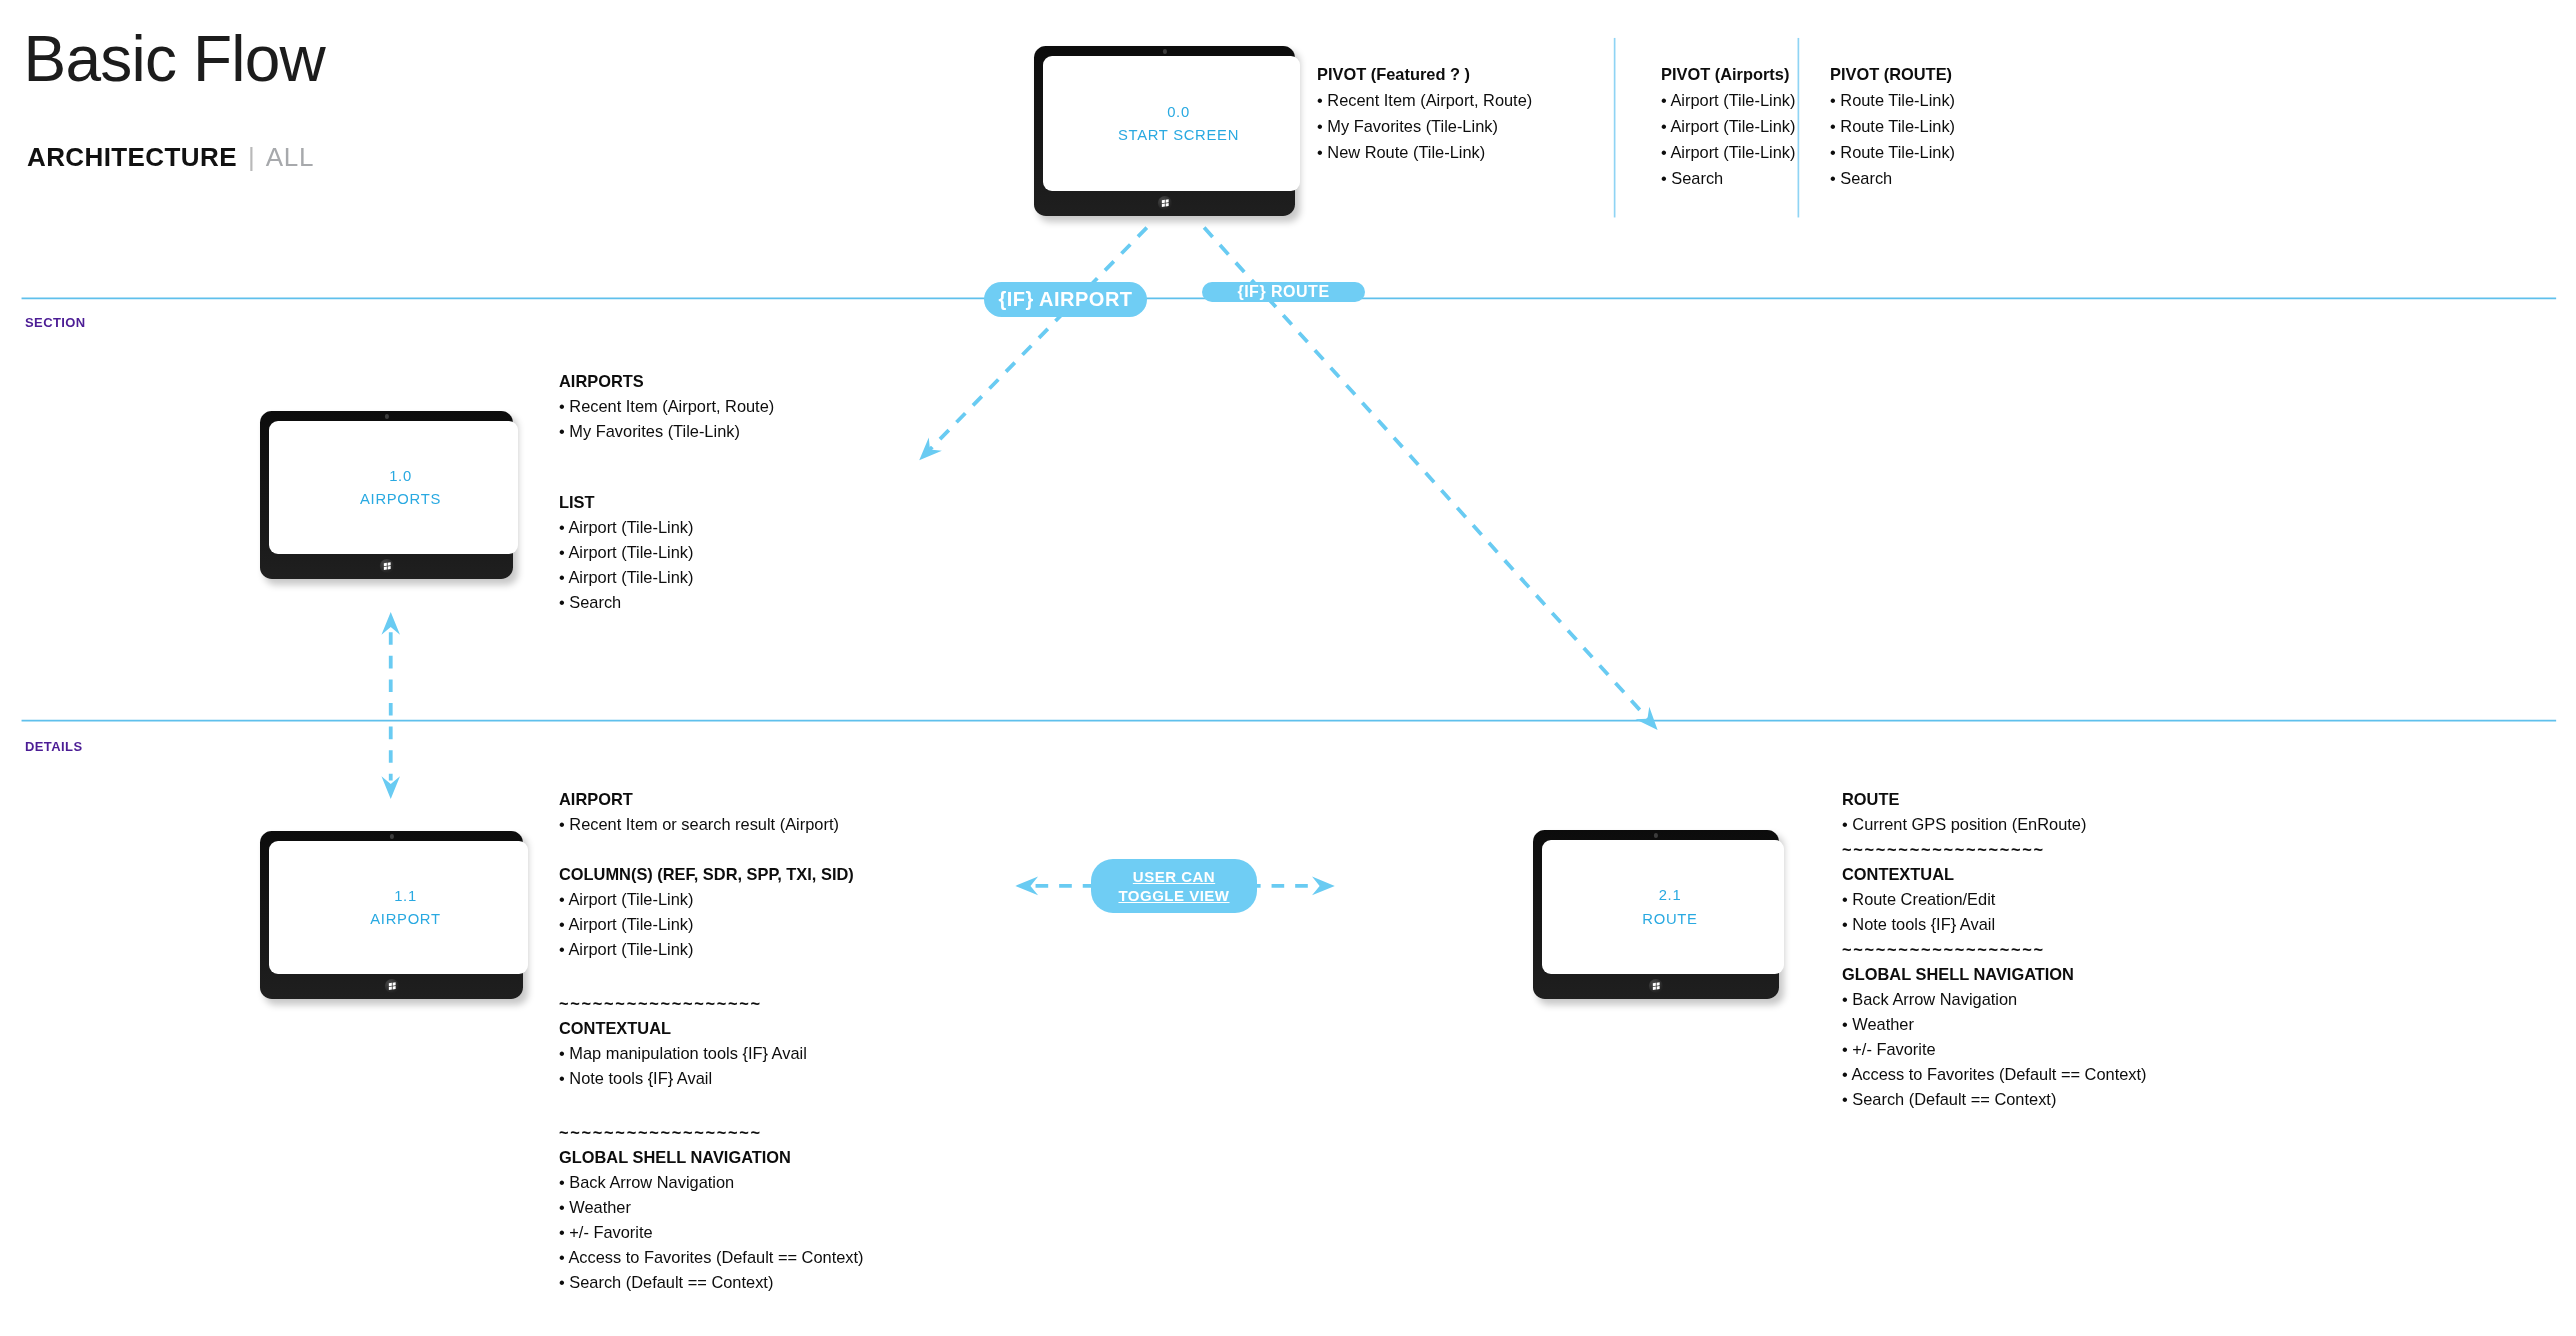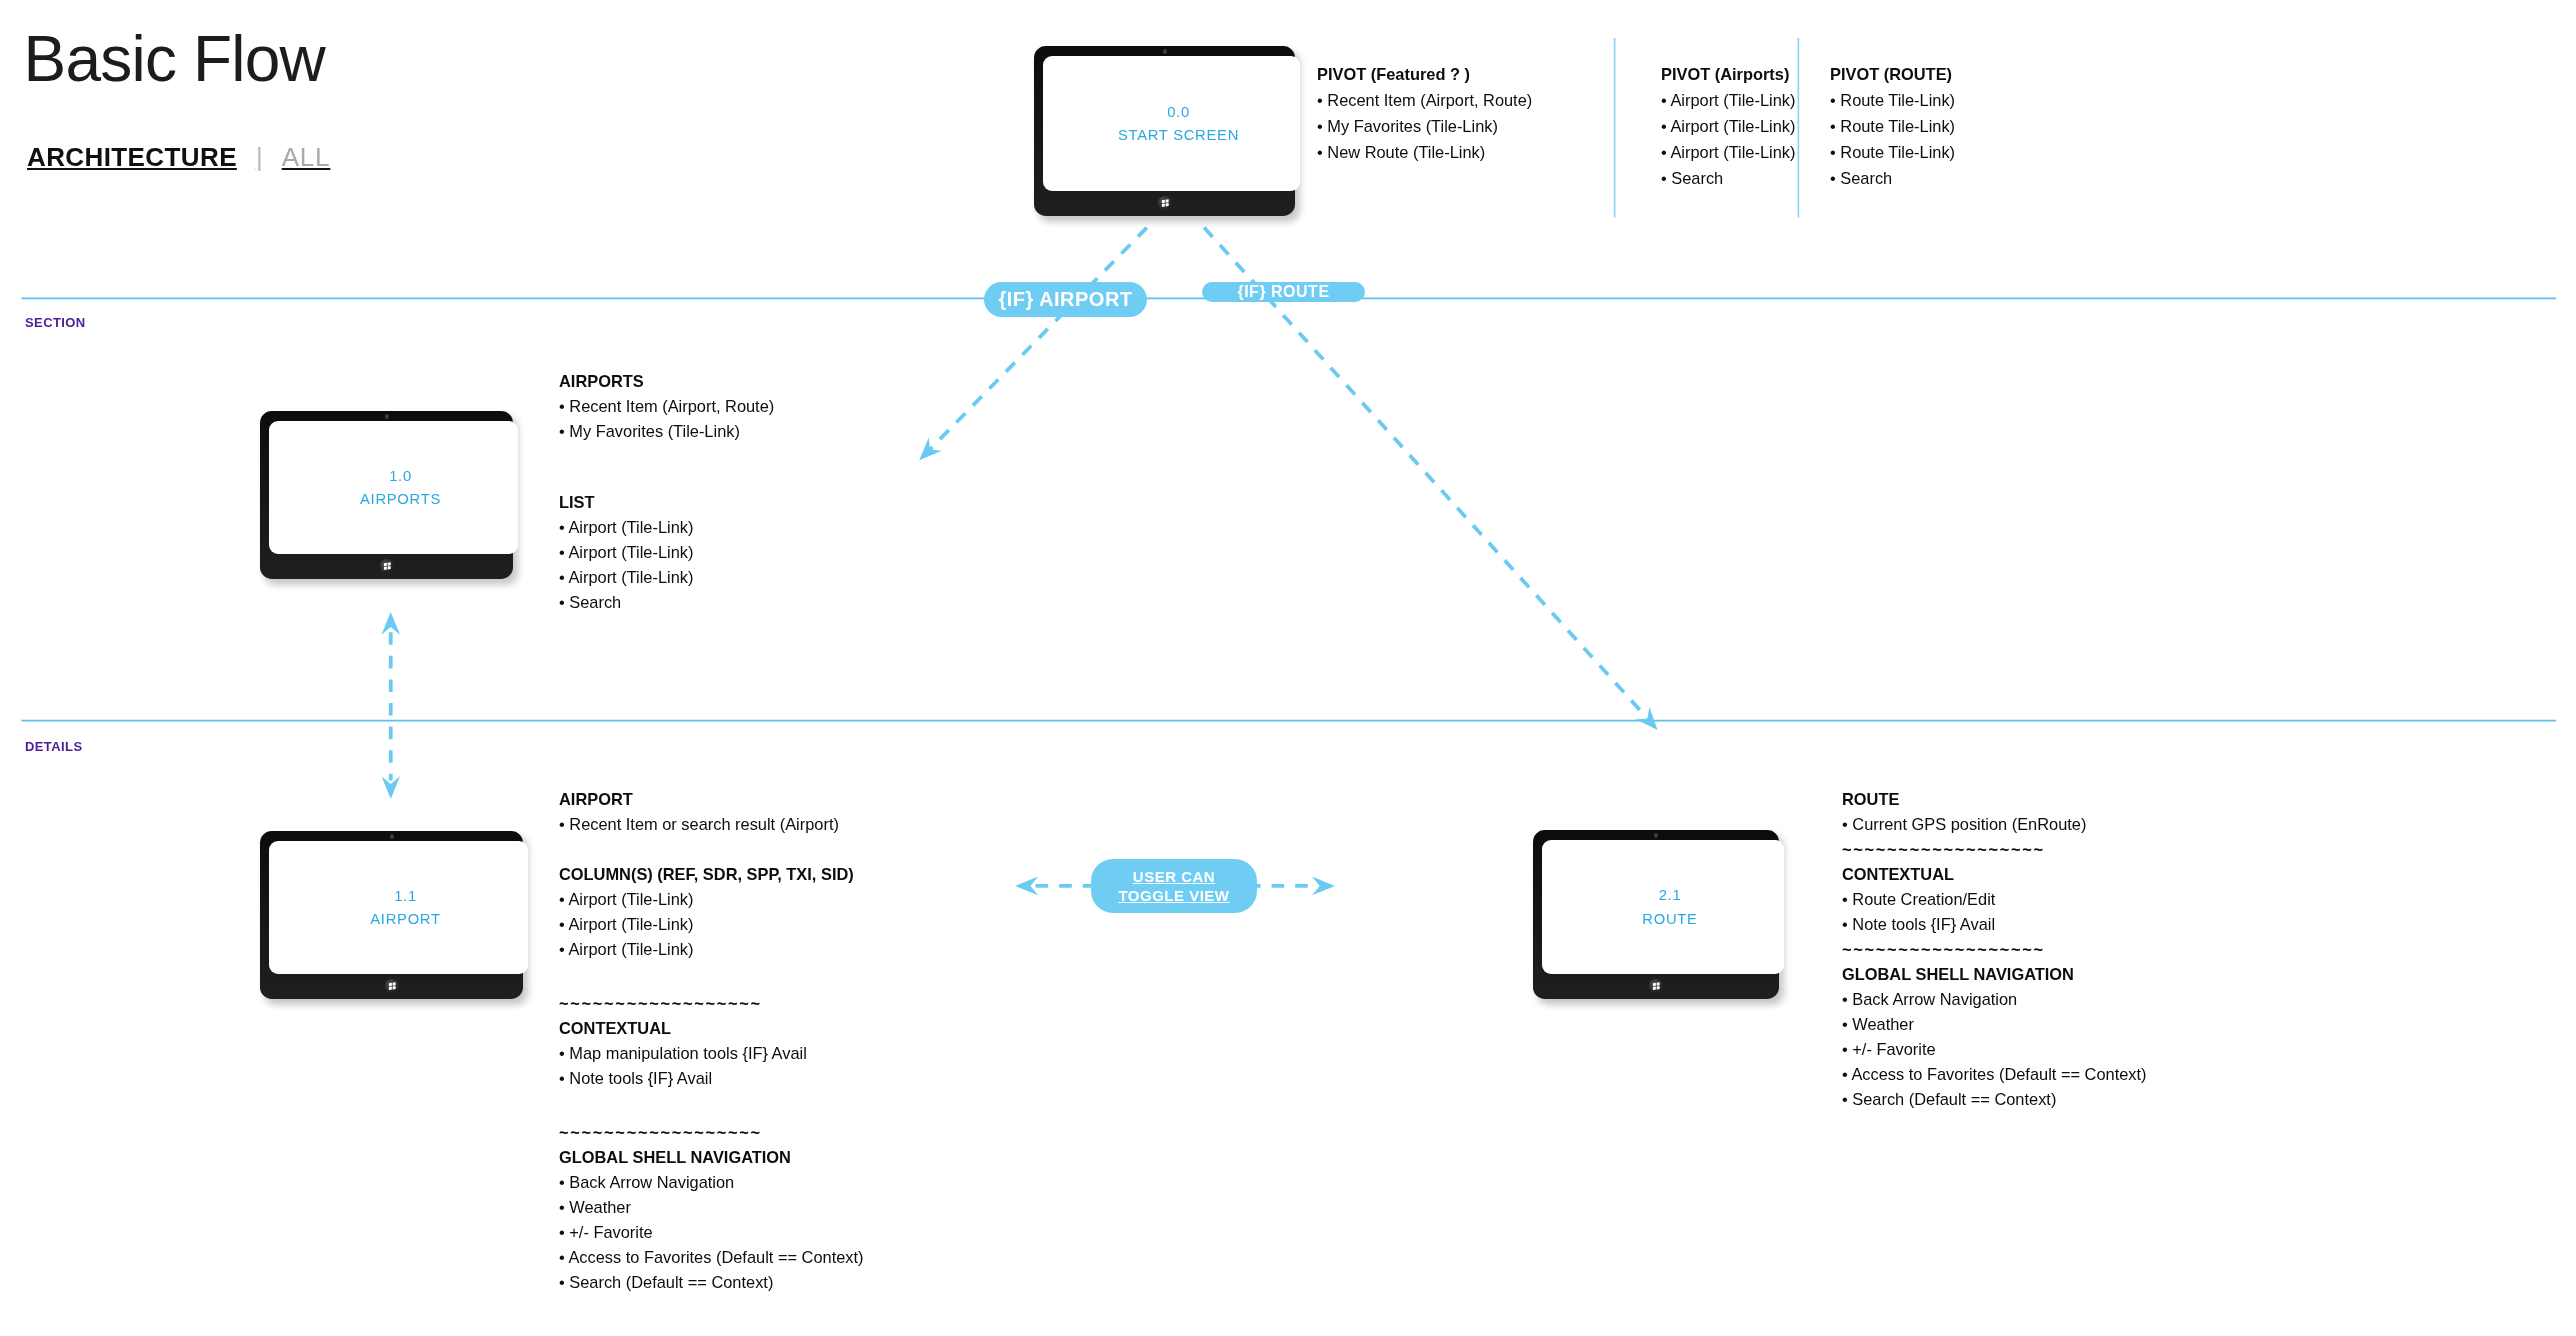--- a/index.html
+++ b/index.html
@@ -11,21 +11,21 @@
     --muted-gray:#a7a9ac;
     --text-black:#111111;
   }
   html,body{margin:0;padding:0;background:#fff;}
   .canvas{position:relative;width:2576px;height:1336px;background:#fff;overflow:hidden;
           font-family:"Liberation Sans","DejaVu Sans",sans-serif;color:var(--text-black);}
 
   
   .page-title{position:absolute;left:23.6px;top:22px;font-size:64px;font-weight:200;
               letter-spacing:-0.8px;color:#1c1c1c;}
-  .tabs{position:absolute;left:27px;top:142px;font-size:26px;display:flex;align-items:center;gap:19px;text-decoration:underline;}
+  .tabs{position:absolute;left:27px;top:142px;font-size:26px;display:flex;align-items:center;gap:11px;}
   .tab-active{font-weight:700;color:#111;letter-spacing:0.4px;cursor:pointer;}
   .tab-sep{color:#b9b9b9;font-weight:300;}
   .tab-inactive{color:var(--muted-gray);letter-spacing:0.8px;cursor:pointer;}
 
   
   .band-label{position:absolute;font-size:13px;font-weight:700;letter-spacing:0.4px;color:#4c1d95;}
   .band-label.section{left:25px;top:315px;}
   .band-label.details{left:25px;top:739px;}
 
   

